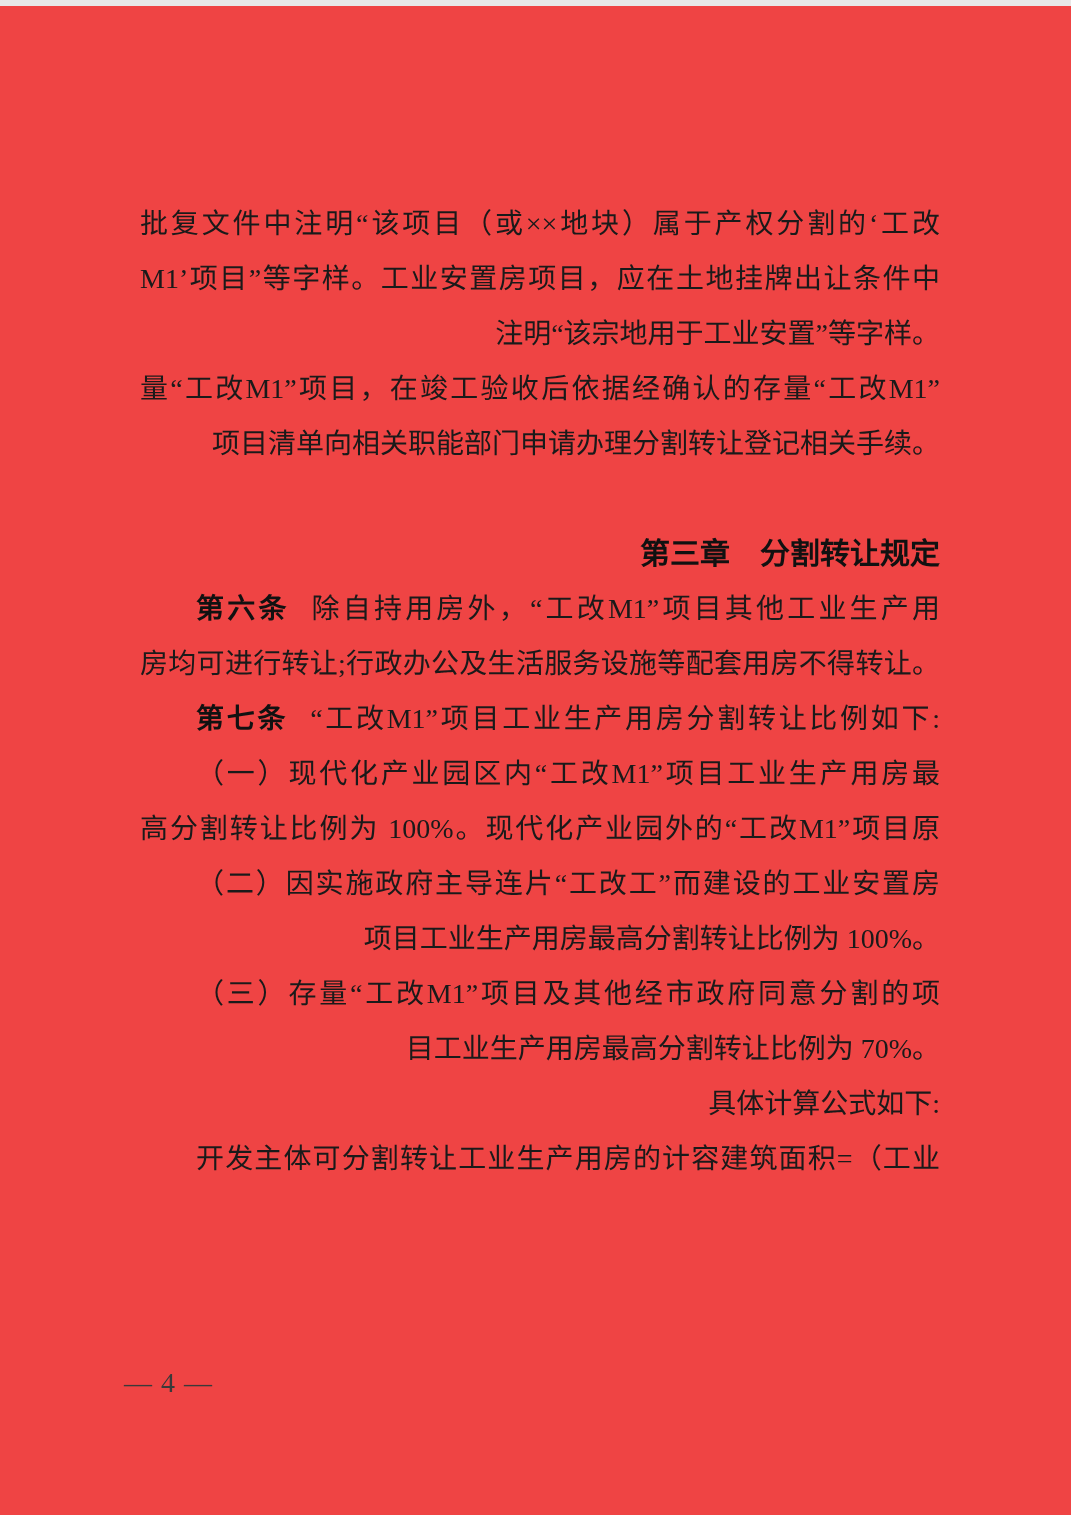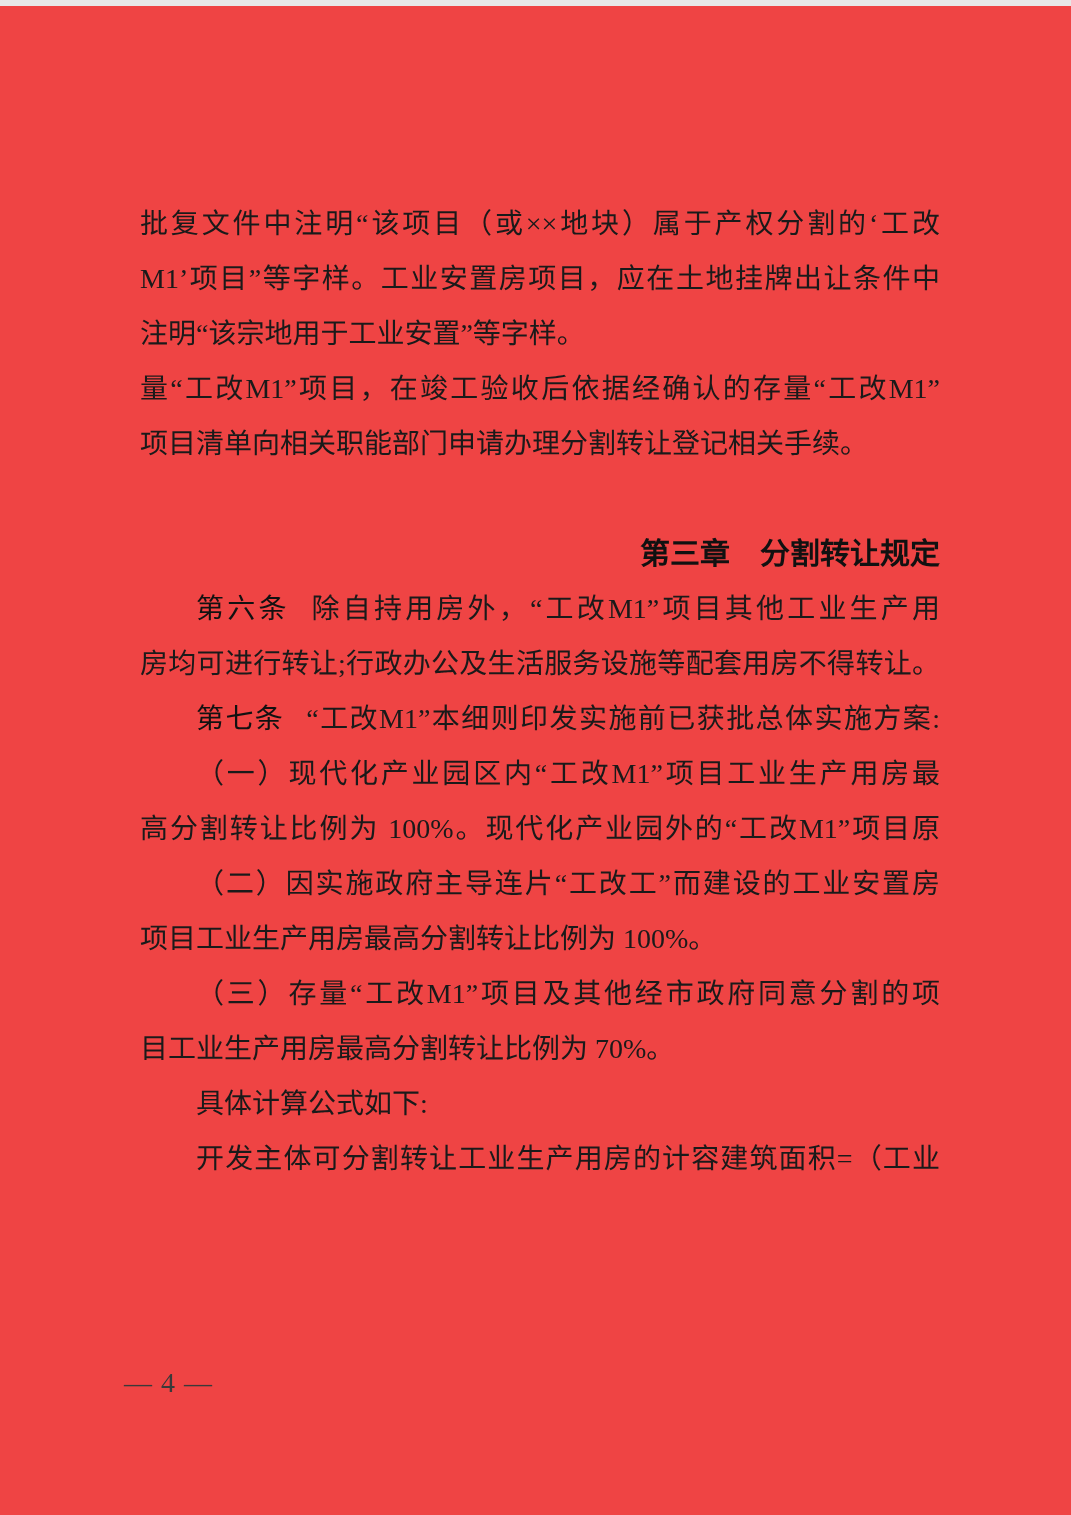--- a/index.html
+++ b/index.html
@@ -21,36 +21,36 @@
     position: absolute;
     left: 140px;
     top: 190px;
     width: 800px;
   }
 
   .line {
     height: 55px;
     line-height: 55px;
     font-size: 28px;
-    text-align: left;
+    text-align: right;
     white-space: normal;
   }
 
   
   .jl {
     text-align: justify;
     text-align-last: justify;
   }
 
   
   .ind { padding-left: 56px; }
 
   .article-label {
     font-family: "Liberation Sans", "DejaVu Sans", sans-serif;
-    font-weight: normal;
+    font-weight: bold;
     color: #111111;
     margin-right: 22px;
   }
 
   .chapter {
     margin: 55px 0 0 0;
     height: 55px;
     line-height: 55px;
     font-size: 30px;
     font-weight: bold;
@@ -92,21 +92,21 @@
 
     <section>
       <div class="line jl ind">
         <span class="article-label">第六条</span><span>除自持用房外，“工改M1”项目其他工业生产用</span>
       </div>
       <div class="line jl">房均可进行转让;行政办公及生活服务设施等配套用房不得转让。</div>
     </section>
 
     <section>
       <div class="line jl ind">
-        <span class="article-label">第七条</span><span>“工改M1”本细则印发实施前已获批总体实施方案:</span>
+        <span class="article-label">第七条</span><span>“工改M1”项目工业生产用房分割转让比例如下:</span>
       </div>
     </section>
 
     <section>
       <div class="line jl ind">（一）现代化产业园区内“工改M1”项目工业生产用房最</div>
       <div class="line jl">高分割转让比例为 100%。现代化产业园外的“工改M1”项目原</div>
     </section>
 
     <section>
       <div class="line jl ind">（二）因实施政府主导连片“工改工”而建设的工业安置房</div>

